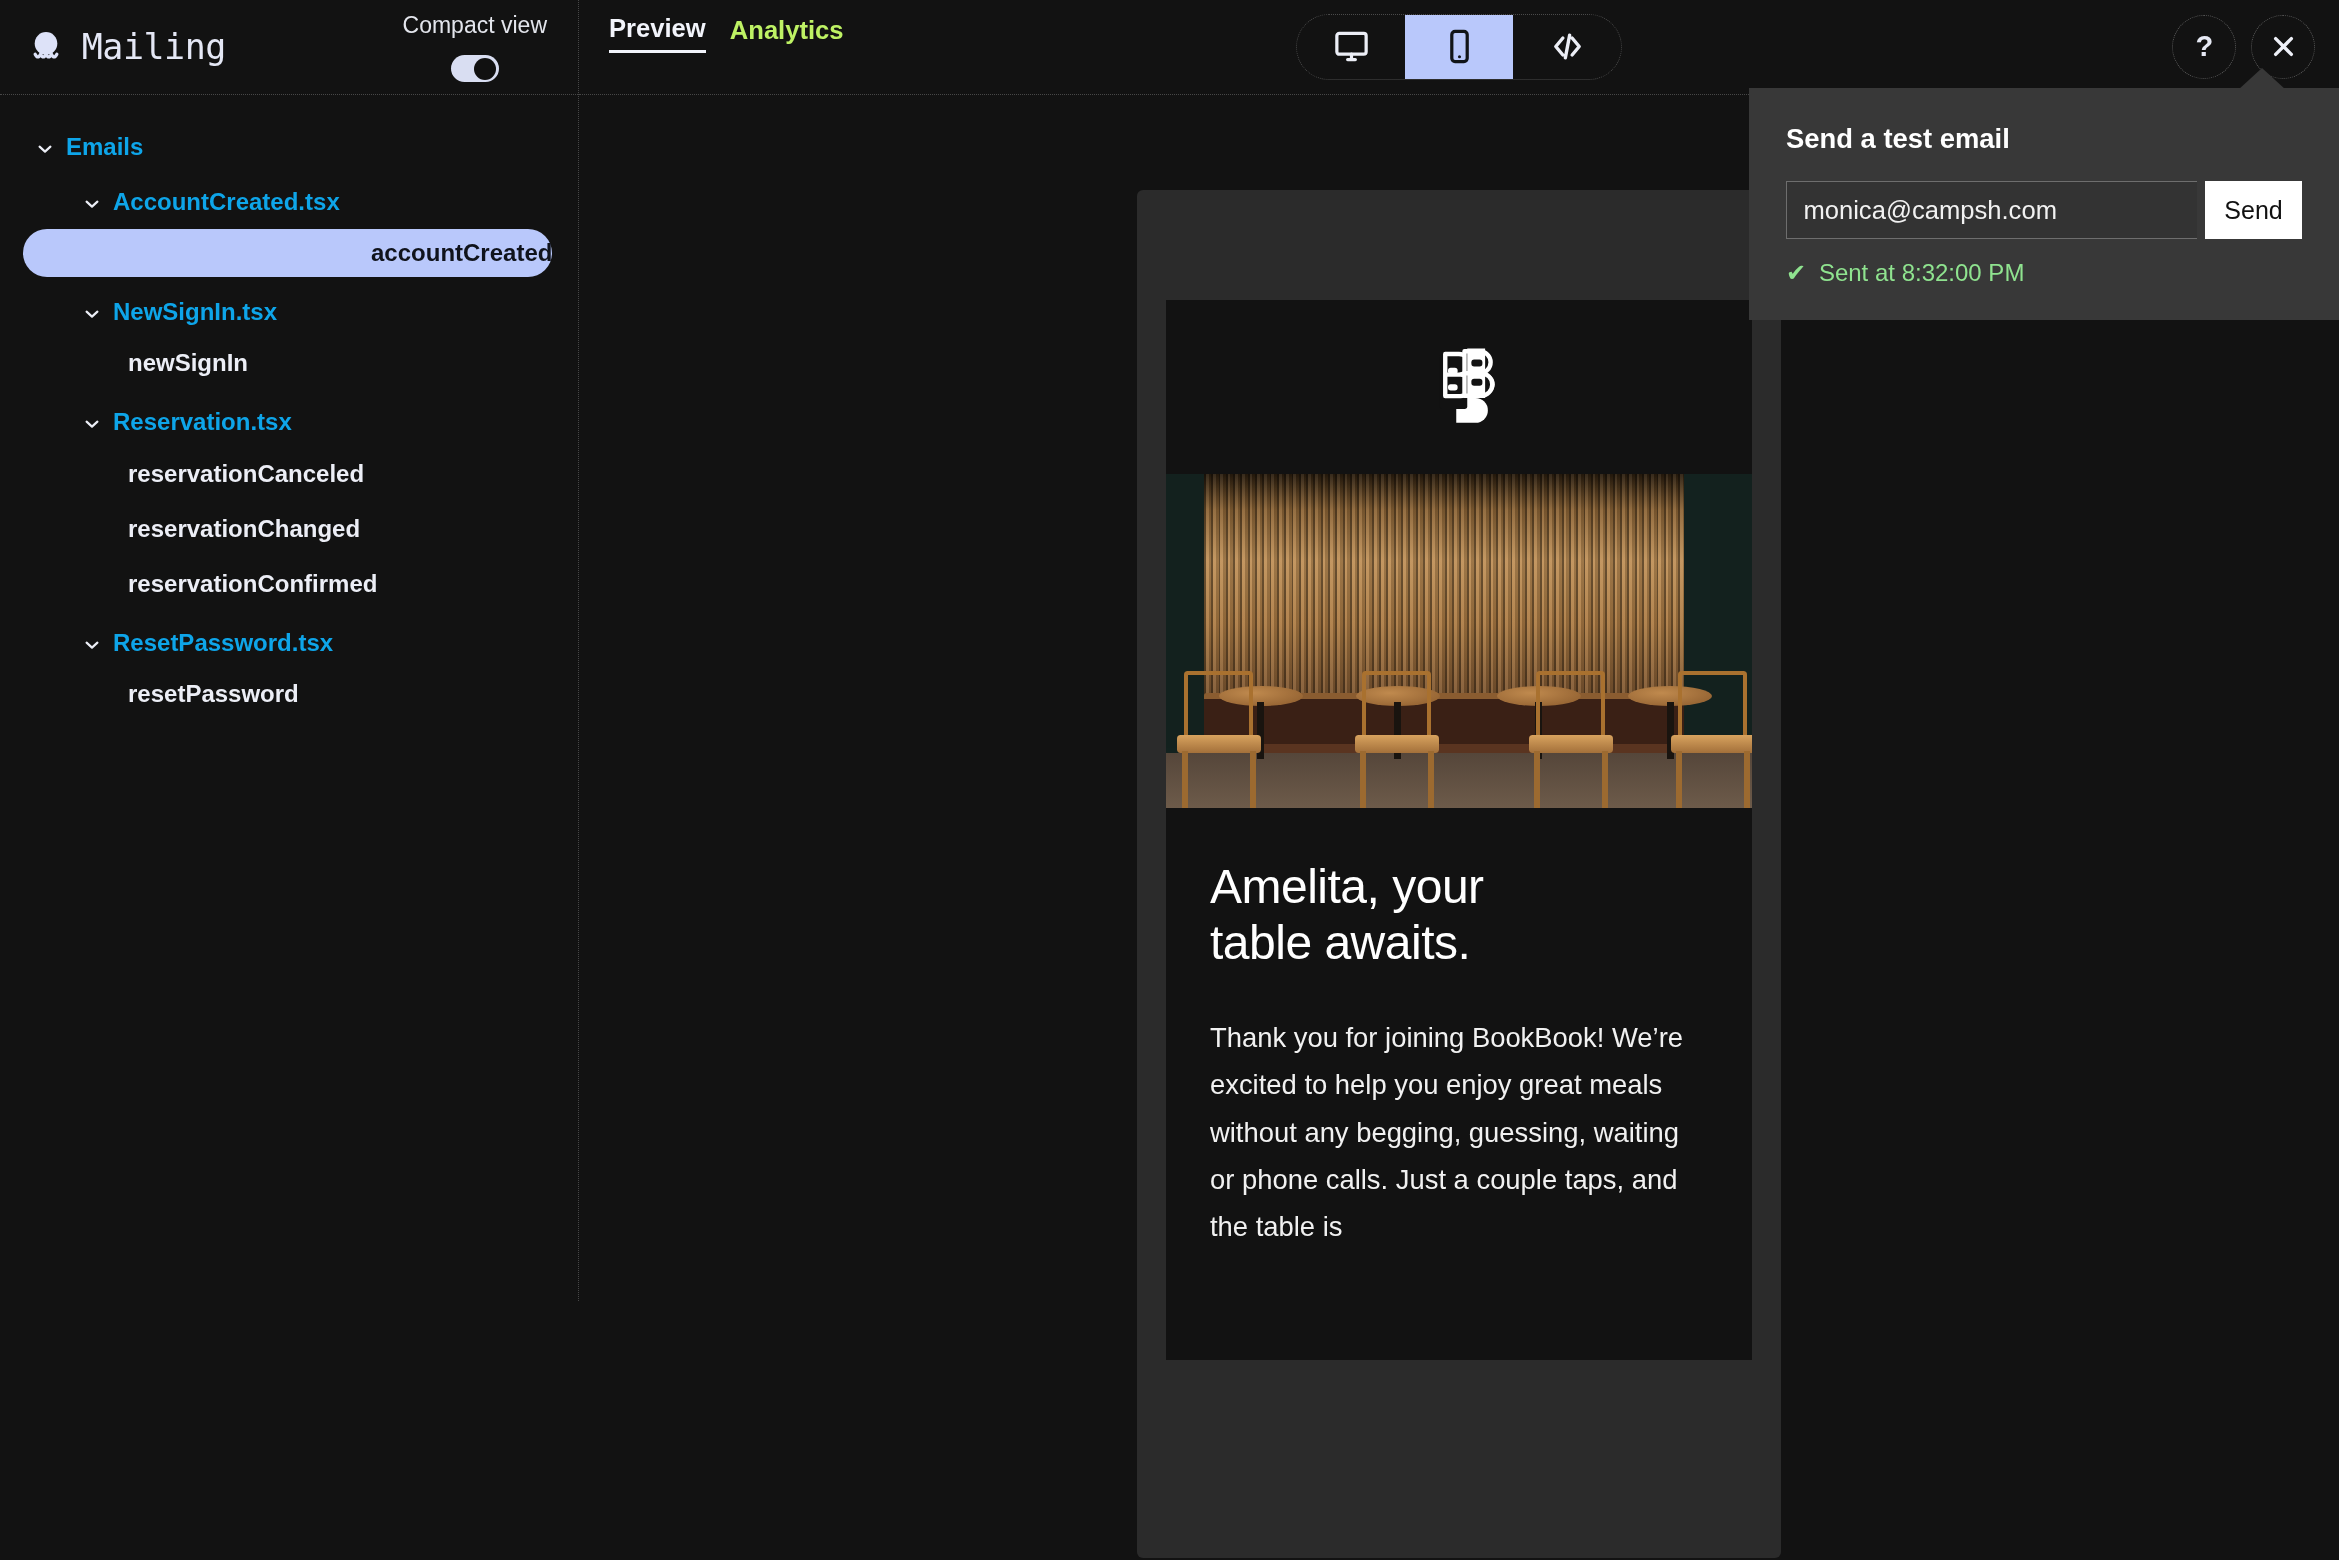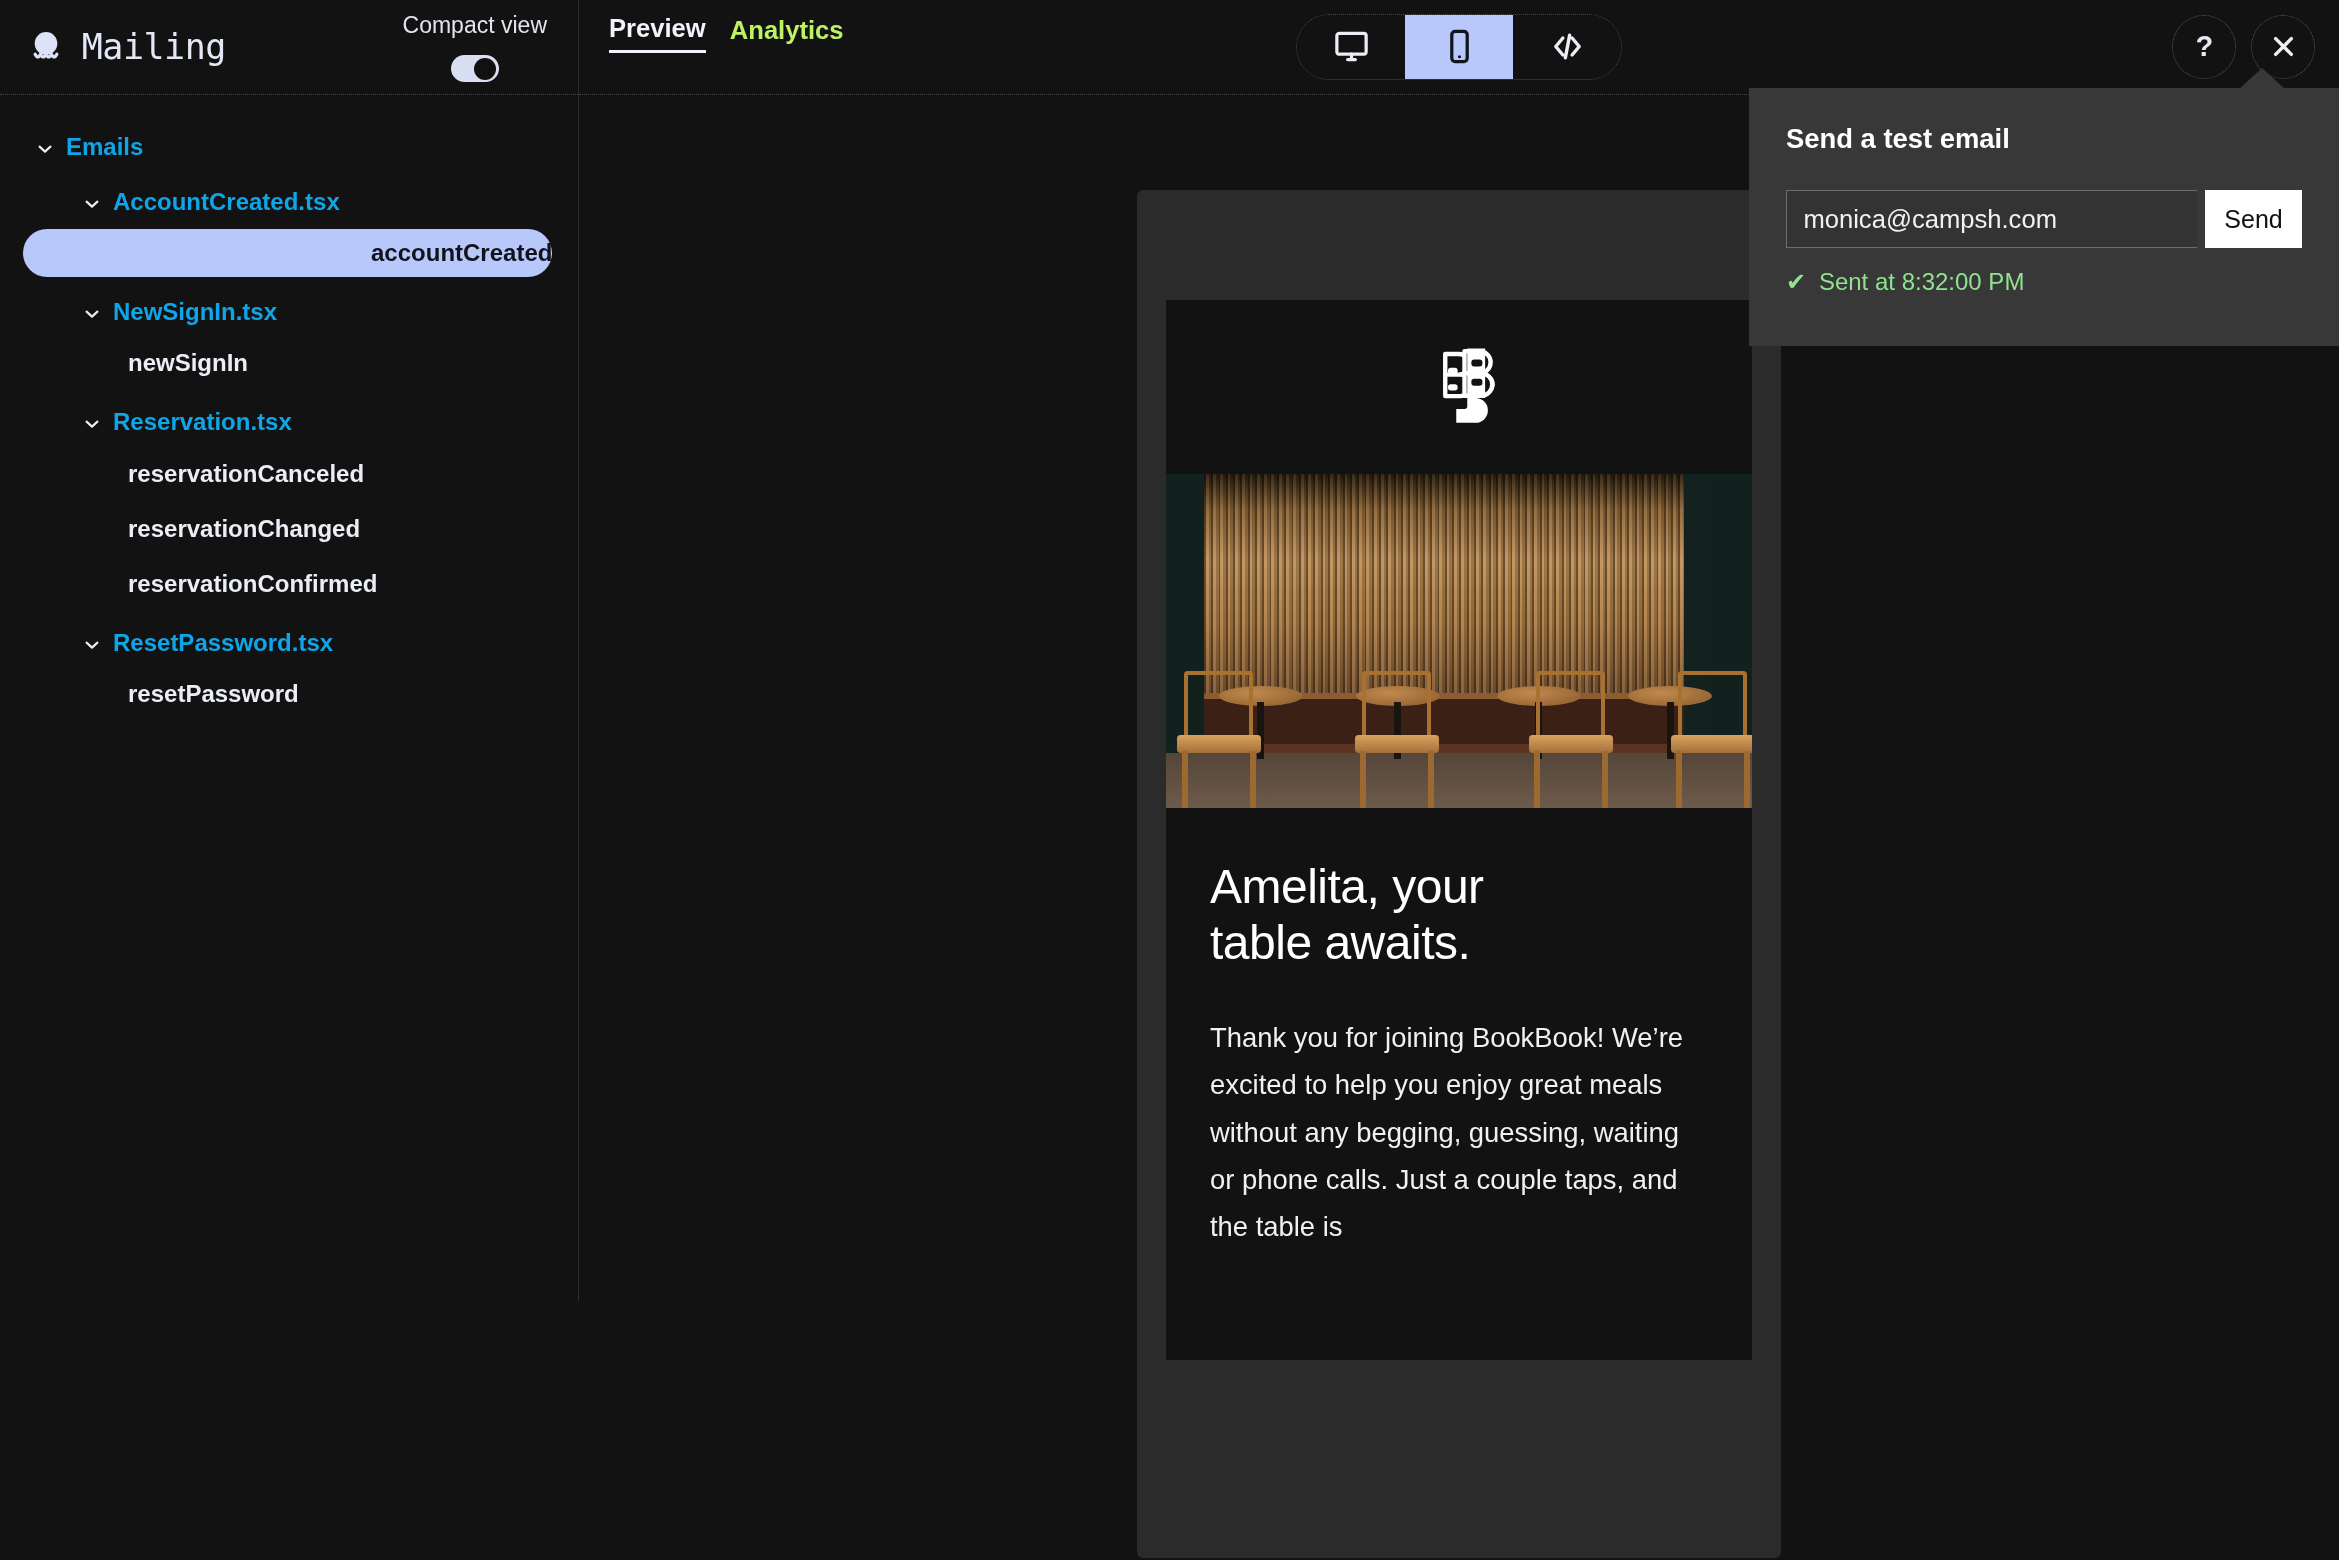--- a/index.html
+++ b/index.html
@@ -178,34 +178,34 @@
   }
   .body-copy {
     margin-top: 44px;
     font-size: 27.4px; line-height: 1.72; color: #f1f1f1;
     white-space: pre-line;
   }
 
   
   .popover {
     position: absolute; right: 0; top: 88px;
-    width: 590px; height: 258px;
+    width: 590px; height: 232px;
     background: #383838;
     z-index: 40;
   }
   .pop-arrow {
     position: absolute; right: 53px; top: 68px;
     width: 0; height: 0;
     border-left: 24px solid transparent;
     border-right: 24px solid transparent;
     border-bottom: 22px solid #383838;
     z-index: 41;
   }
   .pop-title { padding: 35px 37px 0 37px; font-size: 27.4px; font-weight: bold; color: #fff; }
-  .pop-form { display: flex; margin: 35px 37px 0 37px; gap: 8px; }
+  .pop-form { display: flex; margin: 26px 37px 0 37px; gap: 8px; }
   .email-input {
     flex: 1; height: 58px; background: #333333;
     border: 1.8px solid #6e6e6e; border-right: none;
     color: #f2f2f2; font-size: 25.6px; padding: 0 16.4px;
     font-family: "Liberation Sans", sans-serif; outline: none;
   }
   .send-btn {
     width: 97px; height: 58px; background: #ffffff; color: #111;
     border: none; font-size: 25px; cursor: pointer;
     font-family: "Liberation Sans", sans-serif;

